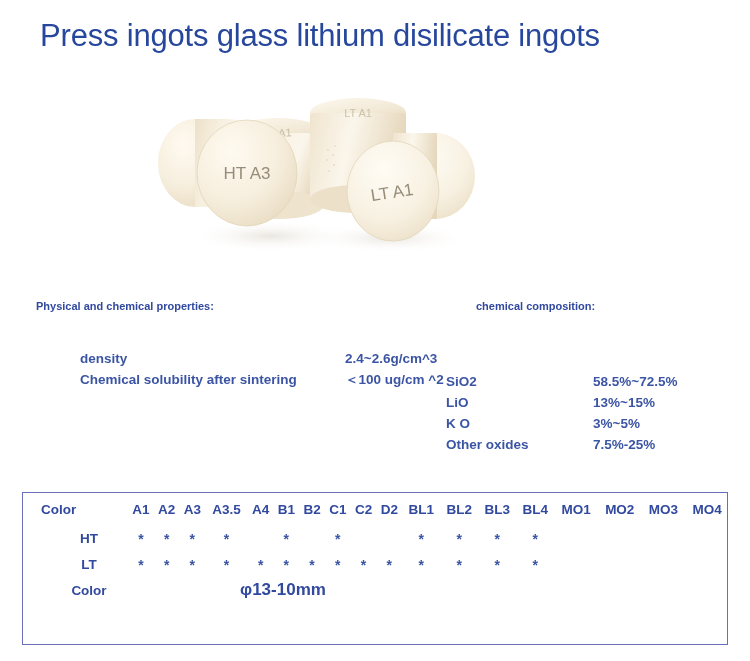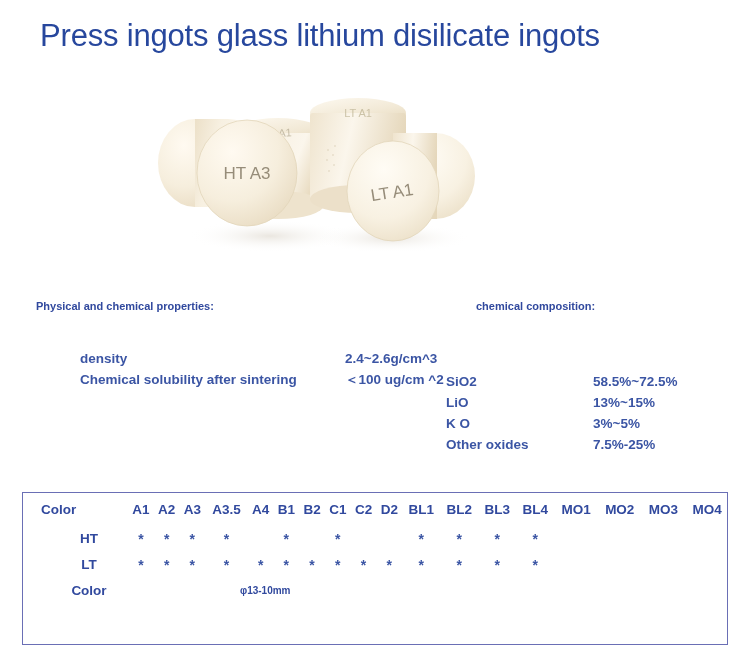--- a/index.html
+++ b/index.html
@@ -111,21 +111,21 @@
     color: #3b55a4;
     font-size: 14px;
     line-height: 1;
     display: inline-block;
     position: relative;
     top: 1px;
   }
   .size-val {
     color: #31499e;
     font-weight: bold;
-    font-size: 10px;
+    font-size: 17px;
   }
 </style>
 </head>
 <body>
 
 <div id="page-title">Press ingots glass lithium disilicate ingots</div>
 
 <div id="product-image">
   <svg width="330" height="170" viewBox="0 0 330 170" xmlns="http://www.w3.org/2000/svg">
     <defs>

